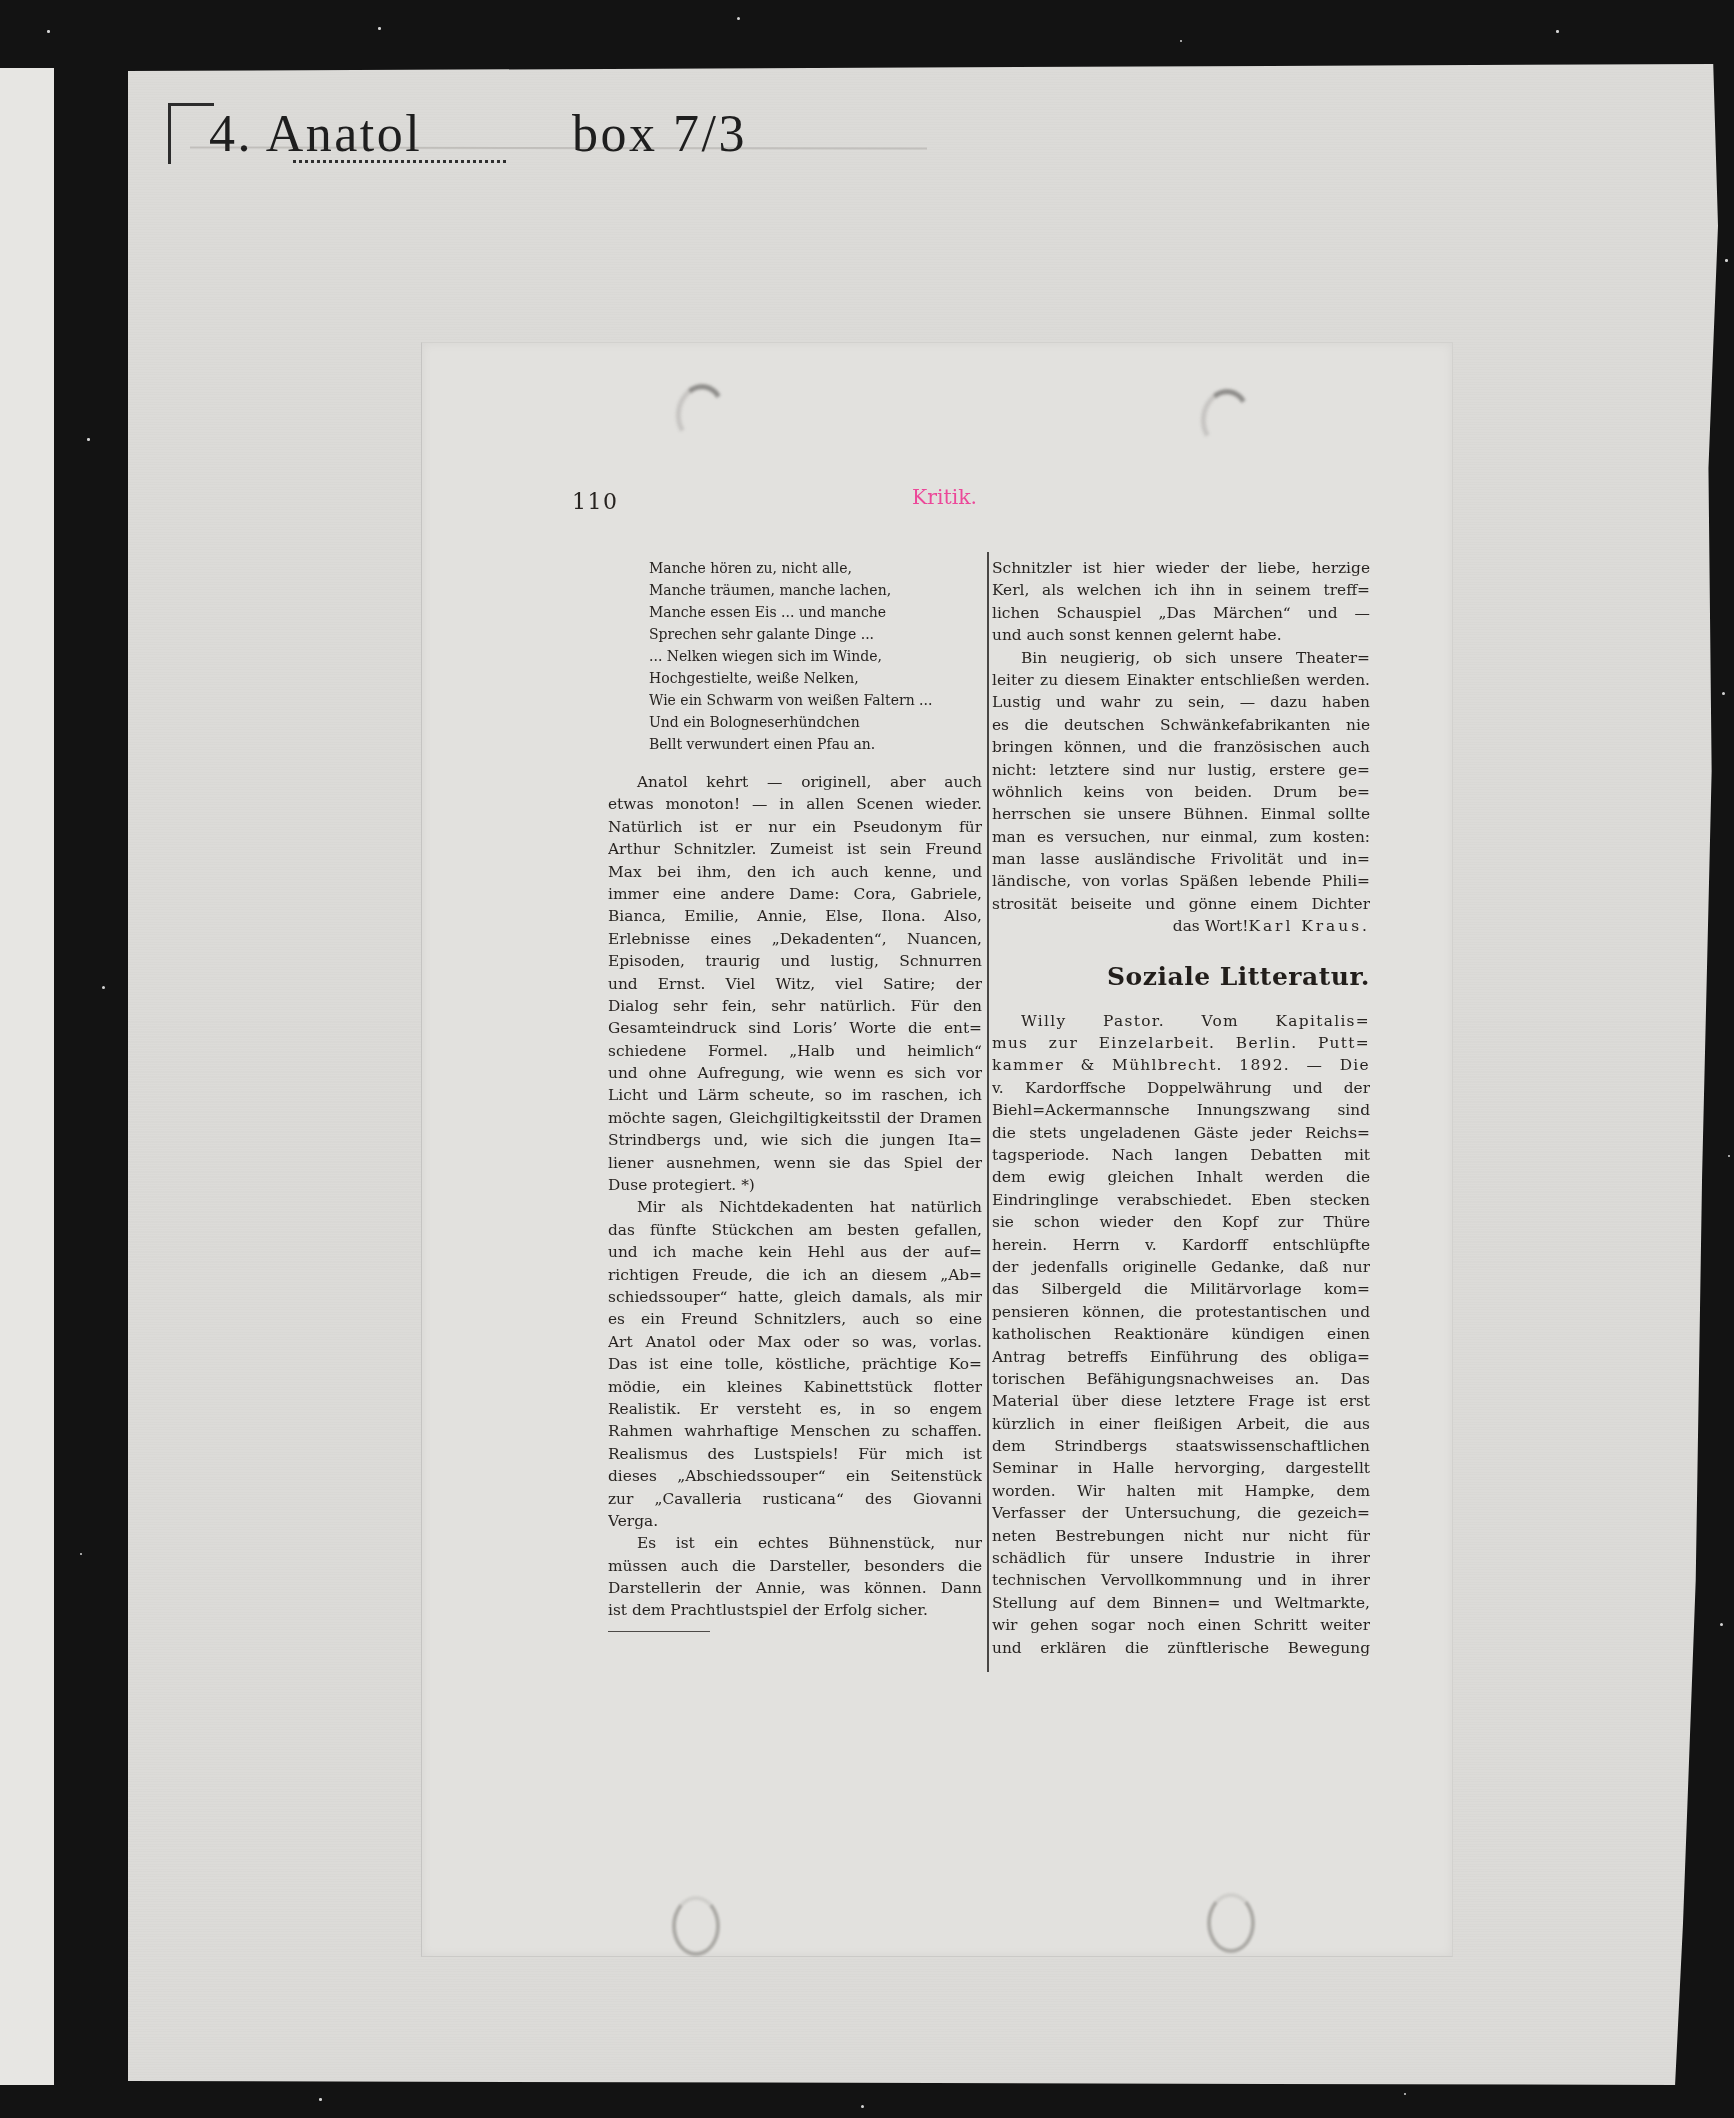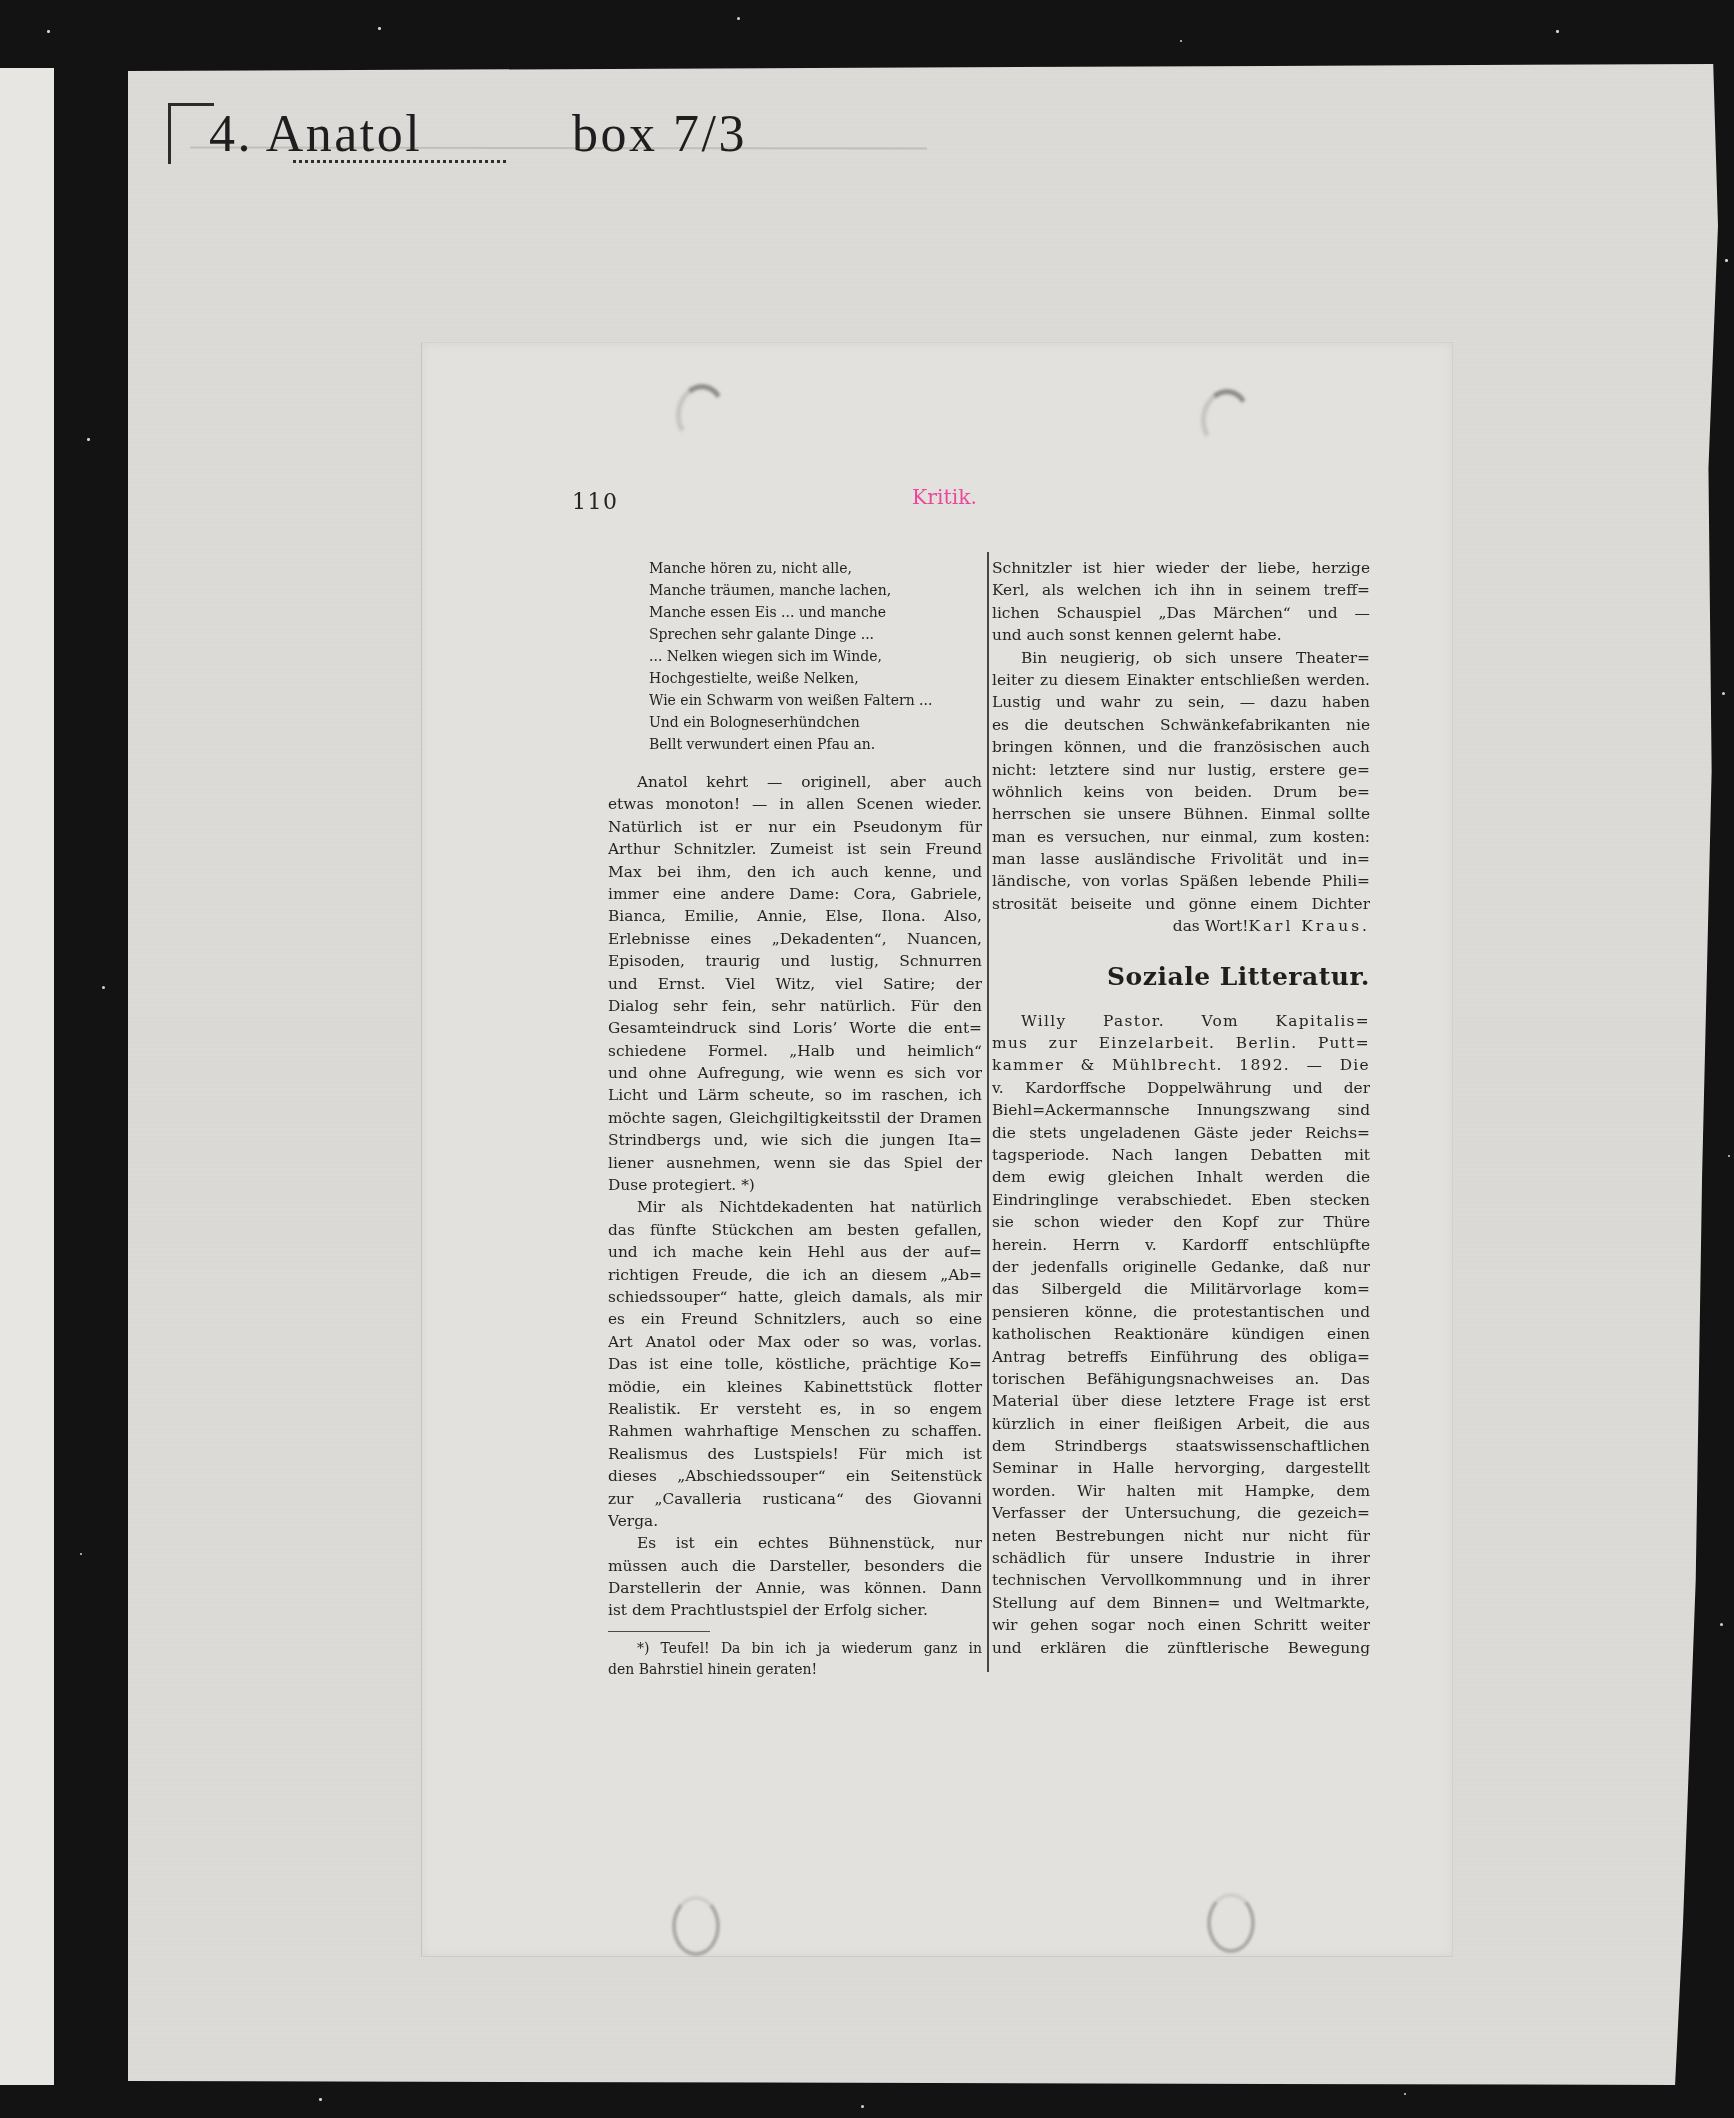--- a/index.html
+++ b/index.html
@@ -173,24 +173,20 @@
       <div class="line j">Realismus des Lustspiels! Für mich ist</div>
       <div class="line j">dieses „Abschiedssouper“ ein Seitenstück</div>
       <div class="line j">zur „Cavalleria rusticana“ des Giovanni</div>
       <div class="line">Verga.</div>
       <div class="line ind j">Es ist ein echtes Bühnenstück, nur</div>
       <div class="line j">müssen auch die Darsteller, besonders die</div>
       <div class="line j">Darstellerin der Annie, was können. Dann</div>
       <div class="line">ist dem Prachtlustspiel der Erfolg sicher.</div>
     </div>
   <div class="footnote-rule"></div>
-  <div class="footnote">
-      <div class="line ind j">*) Teufel! Da bin ich ja wiederum ganz in</div>
-      <div class="line">den Bahrstiel hinein geraten!</div>
-    </div>
 </div>
 
 <div class="column col-right">
   <div>
       <div class="line j">Schnitzler ist hier wieder der liebe, herzige</div>
       <div class="line j">Kerl, als welchen ich ihn in seinem treff=</div>
       <div class="line j">lichen Schauspiel „Das Märchen“ und —</div>
       <div class="line">und auch sonst kennen gelernt habe.</div>
       <div class="line ind j">Bin neugierig, ob sich unsere Theater=</div>
       <div class="line j">leiter zu diesem Einakter entschließen werden.</div>
@@ -217,21 +213,21 @@
       <div class="line j">v. Kardorffsche Doppelwährung und der</div>
       <div class="line j">Biehl=Ackermannsche Innungszwang sind</div>
       <div class="line j">die stets ungeladenen Gäste jeder Reichs=</div>
       <div class="line j">tagsperiode. Nach langen Debatten mit</div>
       <div class="line j">dem ewig gleichen Inhalt werden die</div>
       <div class="line j">Eindringlinge verabschiedet. Eben stecken</div>
       <div class="line j">sie schon wieder den Kopf zur Thüre</div>
       <div class="line j">herein. Herrn v. Kardorff entschlüpfte</div>
       <div class="line j">der jedenfalls originelle Gedanke, daß nur</div>
       <div class="line j">das Silbergeld die Militärvorlage kom=</div>
-      <div class="line j">pensieren könne, die protestantischen und</div>
+      <div class="line j">pensieren können, die protestantischen und</div>
       <div class="line j">katholischen Reaktionäre kündigen einen</div>
       <div class="line j">Antrag betreffs Einführung des obliga=</div>
       <div class="line j">torischen Befähigungsnachweises an. Das</div>
       <div class="line j">Material über diese letztere Frage ist erst</div>
       <div class="line j">kürzlich in einer fleißigen Arbeit, die aus</div>
       <div class="line j">dem Strindbergs staatswissenschaftlichen</div>
       <div class="line j">Seminar in Halle hervorging, dargestellt</div>
       <div class="line j">worden. Wir halten mit Hampke, dem</div>
       <div class="line j">Verfasser der Untersuchung, die gezeich=</div>
       <div class="line j">neten Bestrebungen nicht nur nicht für</div>

